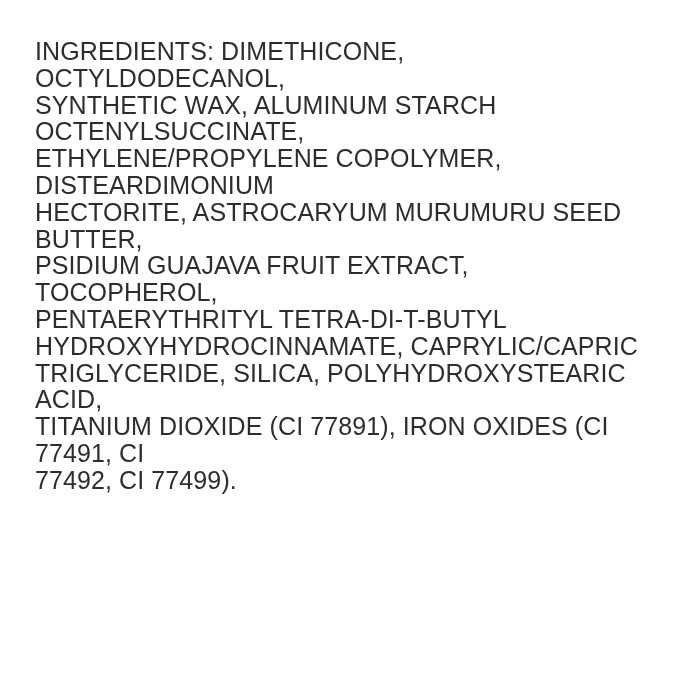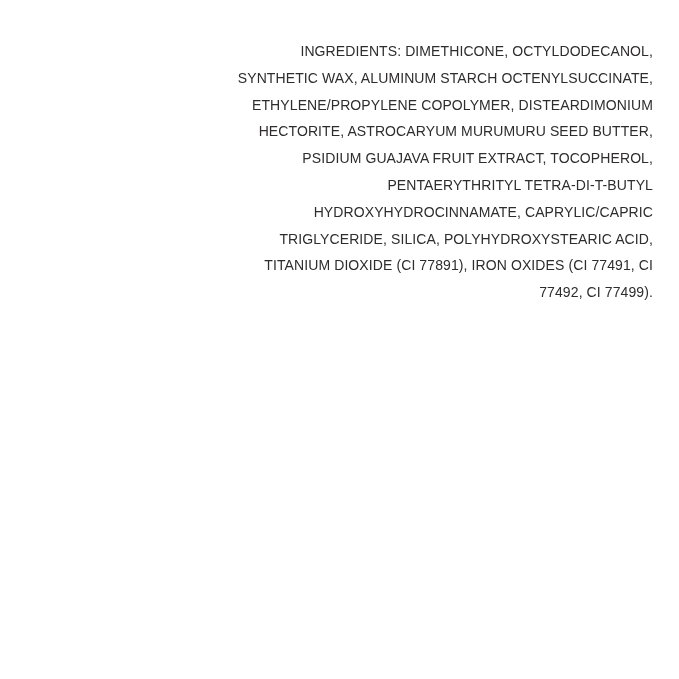--- a/index.html
+++ b/index.html
@@ -22,26 +22,26 @@
     height: 679px;
     background: #ffffff;
   }
   .ingredients-text {
     position: absolute;
     left: 35px;
     top: 38px;
     width: 618px;
     margin: 0;
     font-family: "Liberation Sans", sans-serif;
-    font-size: 14px;
+    font-size: 25px;
     line-height: 26.8px;
     letter-spacing: 0.1px;
     color: #2e2c2d;
     white-space: pre-line;
-    text-align: right;
+    text-align: left;
   }
 </style>
 </head>
 <body>
 
 <main class="label-canvas">
   <p class="ingredients-text">INGREDIENTS: DIMETHICONE, OCTYLDODECANOL,
 SYNTHETIC WAX, ALUMINUM STARCH OCTENYLSUCCINATE,
 ETHYLENE/PROPYLENE COPOLYMER, DISTEARDIMONIUM
 HECTORITE, ASTROCARYUM MURUMURU SEED BUTTER,

